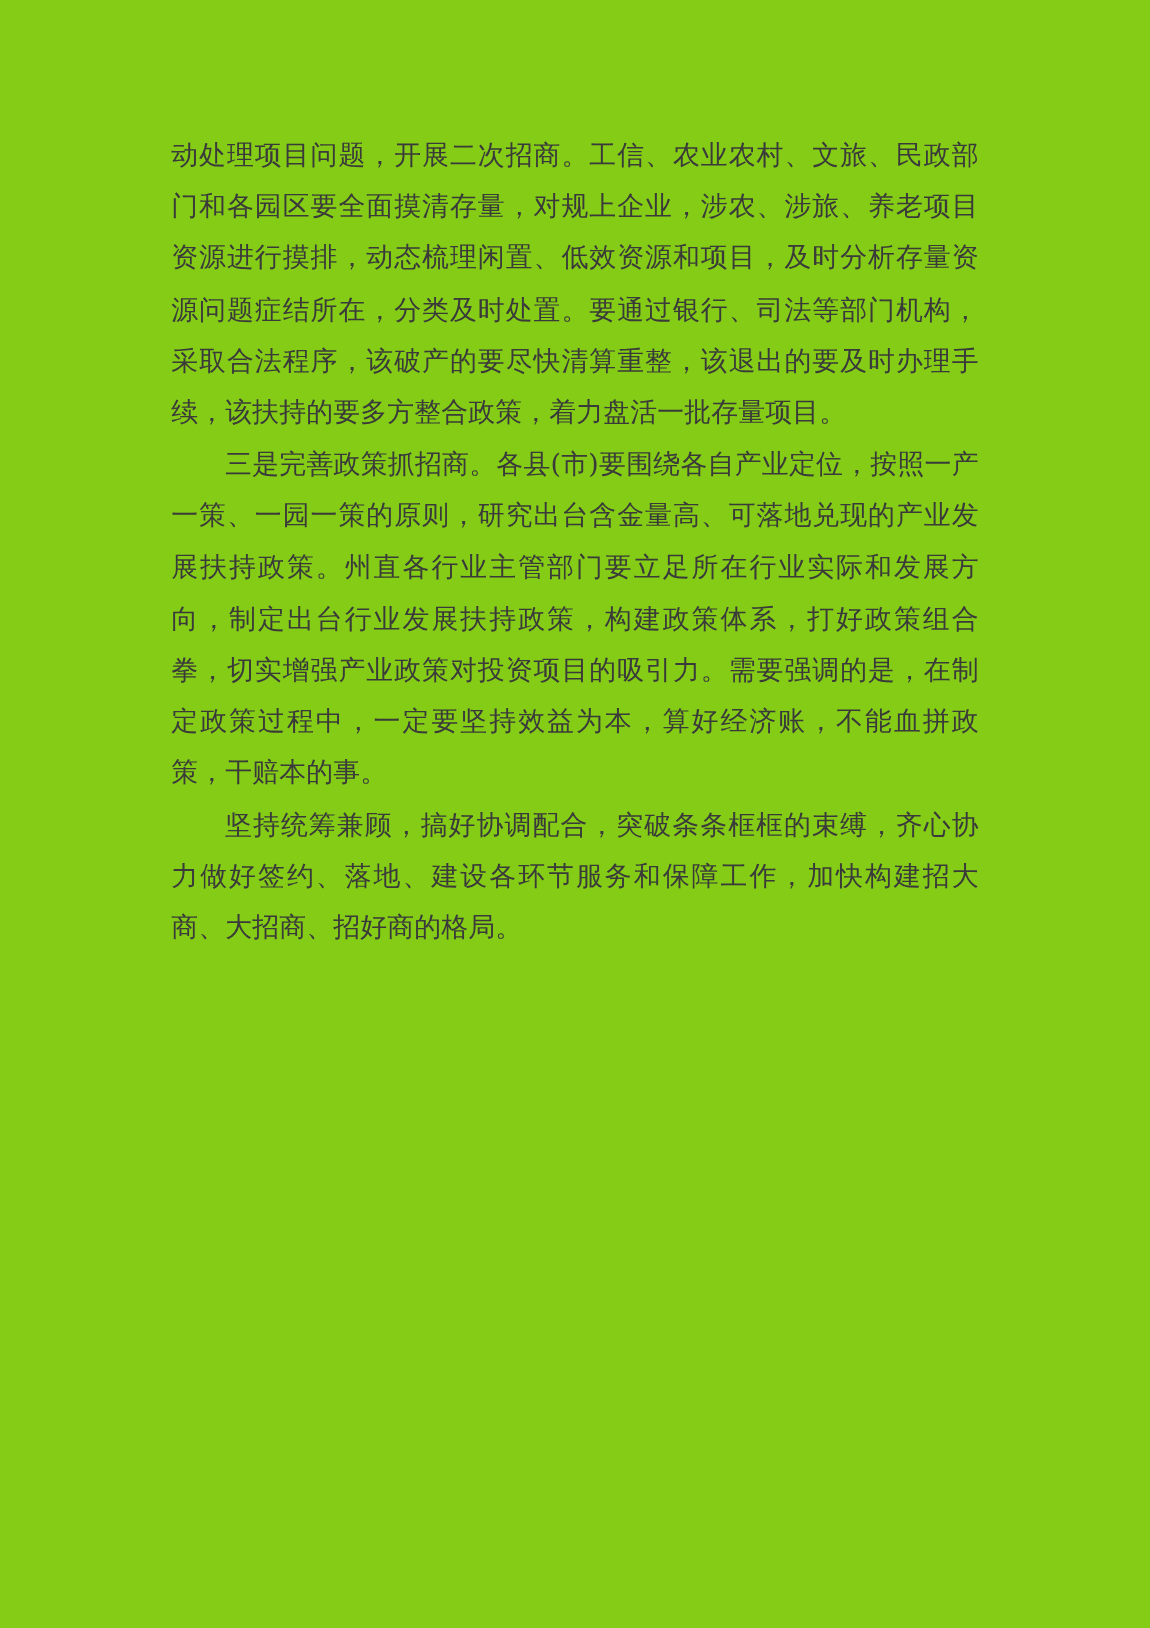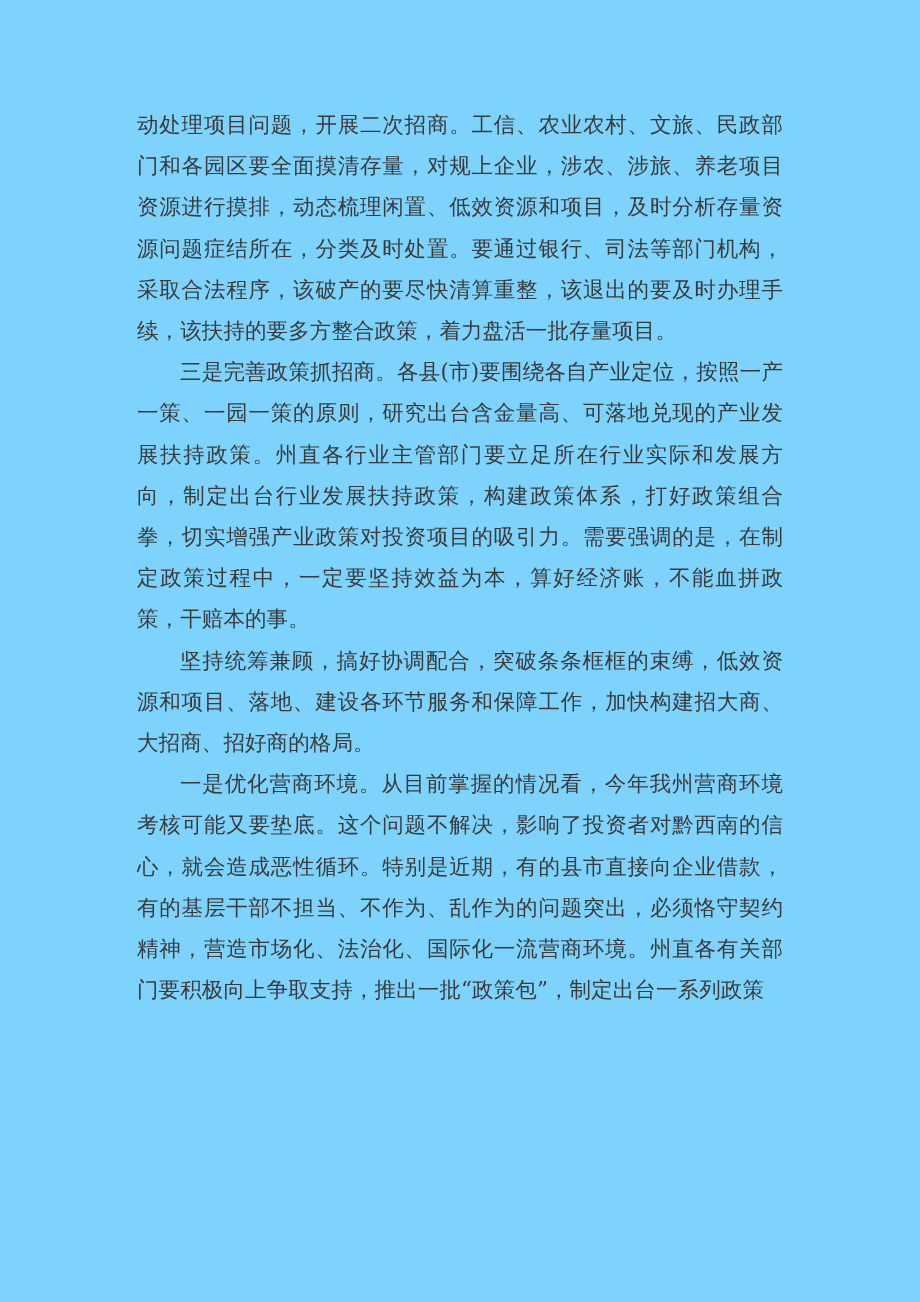--- a/index.html
+++ b/index.html
@@ -10,21 +10,21 @@
   body {
     width: 920px;
     height: 1302px;
     overflow: hidden;
     font-family: "DejaVu Serif", "Liberation Serif", serif;
   }
   .page {
     position: relative;
     width: 920px;
     height: 1302px;
-    background: #7dd3fc;
+    background: #84cc16;
     box-sizing: border-box;
   }
   .doc-body {
     position: absolute;
     left: 137px;
     top: 104px;
     width: 646px;
   }
   p.para {
     margin: 0;
@@ -49,18 +49,17 @@
 
 <div class="page">
   <div class="doc-body">
 
     <p class="para no-indent">动处理项目问题，开展二次招商。工信、农业农村、文旅、民政部门和各园区要全面摸清存量，对规上企业，涉农、涉旅、养老项目资源进行摸排，动态梳理闲置、低效资源和项目，及时分析存量资源问题症结所在，分类及时处置。要通过银行、司法等部门机构，采取合法程序，该破产的要尽快清算重整，该退出的要及时办理手续，该扶持的要多方整合政策，着力盘活一批存量项目。</p>
 
     <p class="para">三是完善政策抓招商。各县(市)要围绕各自产业定位，按照一产一策、一园一策的原则，研究出台含金量高、可落地兑现的产业发展扶持政策。州直各行业主管部门要立足所在行业实际和发展方向，制定出台行业发展扶持政策，构建政策体系，打好政策组合拳，切实增强产业政策对投资项目的吸引力。需要强调的是，在制定政策过程中，一定要坚持效益为本，算好经济账，不能血拼政策，干赔本的事。</p>
 
 
 
-    <p class="para">坚持统筹兼顾，搞好协调配合，突破条条框框的束缚，低效资源和项目、落地、建设各环节服务和保障工作，加快构建招大商、大招商、招好商的格局。</p>
+    <p class="para">坚持统筹兼顾，搞好协调配合，突破条条框框的束缚，齐心协力做好签约、落地、建设各环节服务和保障工作，加快构建招大商、大招商、招好商的格局。</p>
 
-    <p class="para">一是优化营商环境。从目前掌握的情况看，今年我州营商环境考核可能又要垫底。这个问题不解决，影响了投资者对黔西南的信心，就会造成恶性循环。特别是近期，有的县市直接向企业借款，有的基层干部不担当、不作为、乱作为的问题突出，必须恪守契约精神，营造市场化、法治化、国际化一流营商环境。州直各有关部门要积极向上争取支持，推出一批“政策包”，制定出台一系列政策</p>
 
   </div>
 </div>
 
 </body></html>

